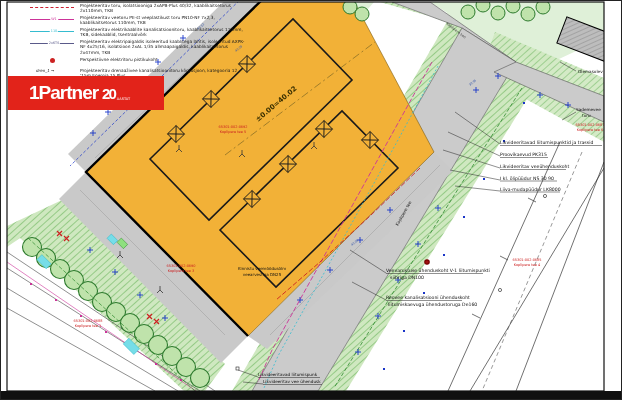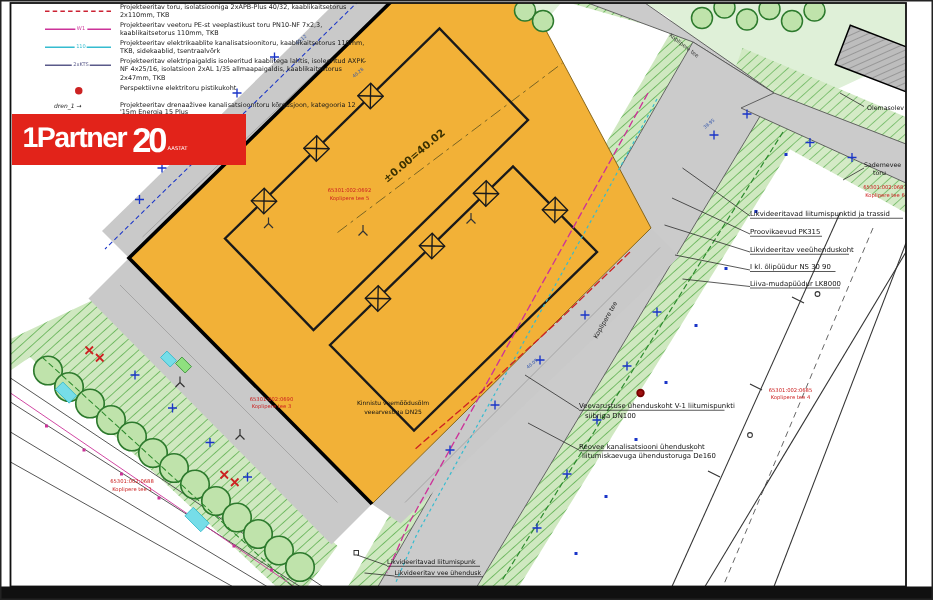--- a/index.html
+++ b/index.html
@@ -26,24 +26,24 @@
   .c4 .swl{border-color:#5a5a8a;}
   .swc{position:absolute;left:50%;top:4px;transform:translate(-50%,-50%);background:#fff;
        font-size:3.4px;font-style:normal;padding:0 1px;}
   .c2 .swc{color:#cc3399;} .c3 .swc{color:#35bcd0;} .c4 .swc{color:#5a5a8a;}
   .dot{position:absolute;left:22px;top:1px;width:5px;height:5px;border-radius:50%;background:#cc2222;}
   .sqr{position:absolute;left:22px;top:1px;width:5px;height:5px;background:#76dde8;}
   .swtext{position:absolute;left:8px;top:0;font-size:4px;color:#222;white-space:nowrap;}
   .ltext{font-size:4.3px;line-height:1.18;color:#1a1a1a;max-width:165px;}
   
   .logo{position:absolute;left:8px;top:76px;width:156px;height:34px;background:#e2231a;
-        display:flex;align-items:center;padding:0 7px;box-sizing:border-box;z-index:6;}
+        display:flex;align-items:center;padding:0 21px;box-sizing:border-box;z-index:6;}
   .brand{color:#fff;font-weight:bold;font-size:19px;letter-spacing:-1px;
          font-family:"Liberation Sans","DejaVu Sans",sans-serif;}
-  .years{color:#fff;font-weight:bold;font-size:23px;margin-left:4px;letter-spacing:-2px;
+  .years{color:#fff;font-weight:bold;font-size:15px;margin-left:4px;letter-spacing:-2px;
          font-family:"Liberation Sans","DejaVu Sans",sans-serif;}
   .years-label{color:#fff;font-size:3.5px;margin-left:2px;margin-top:12px;}
 </style>
 </head>
 <body>
 
 <div class="canvas">
 
 <svg width="622" height="400" viewBox="0 0 622 400">
   <defs>

